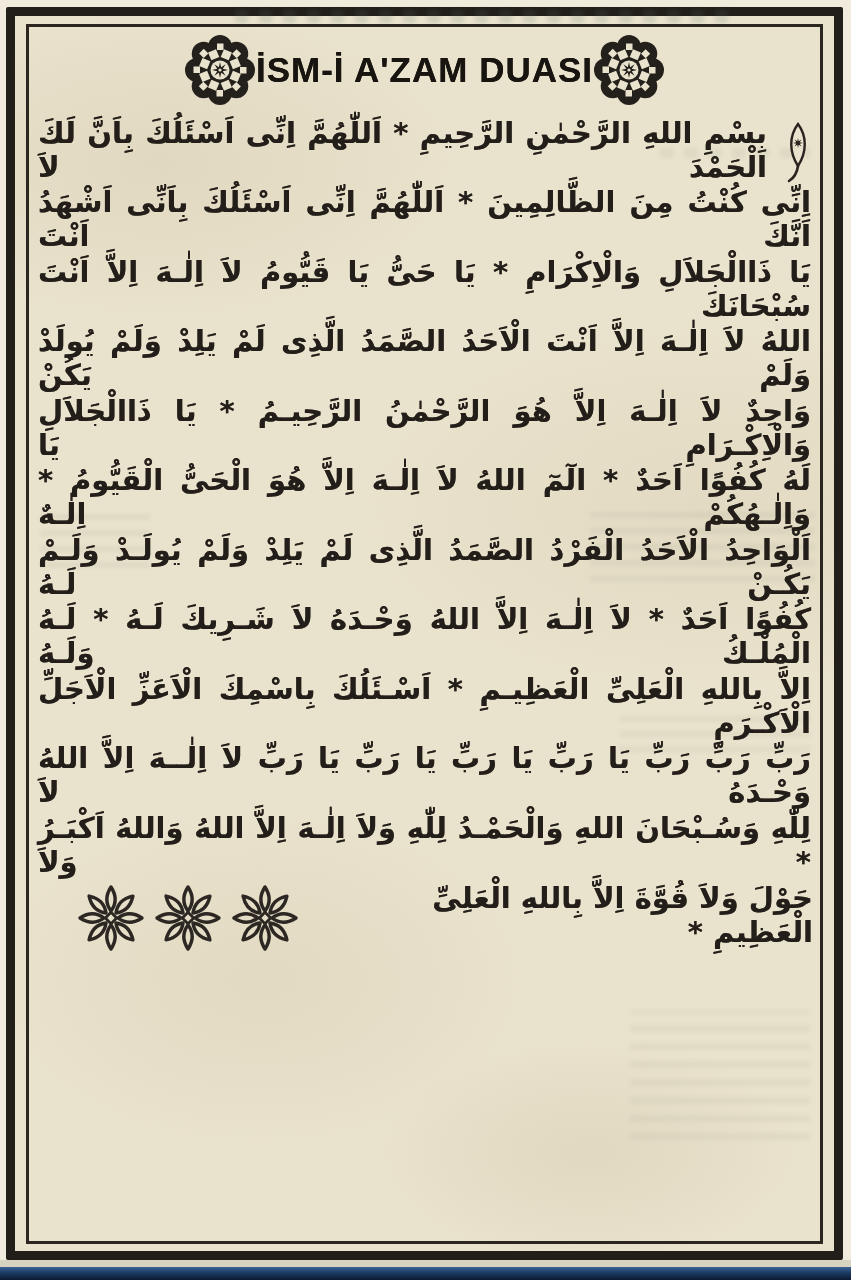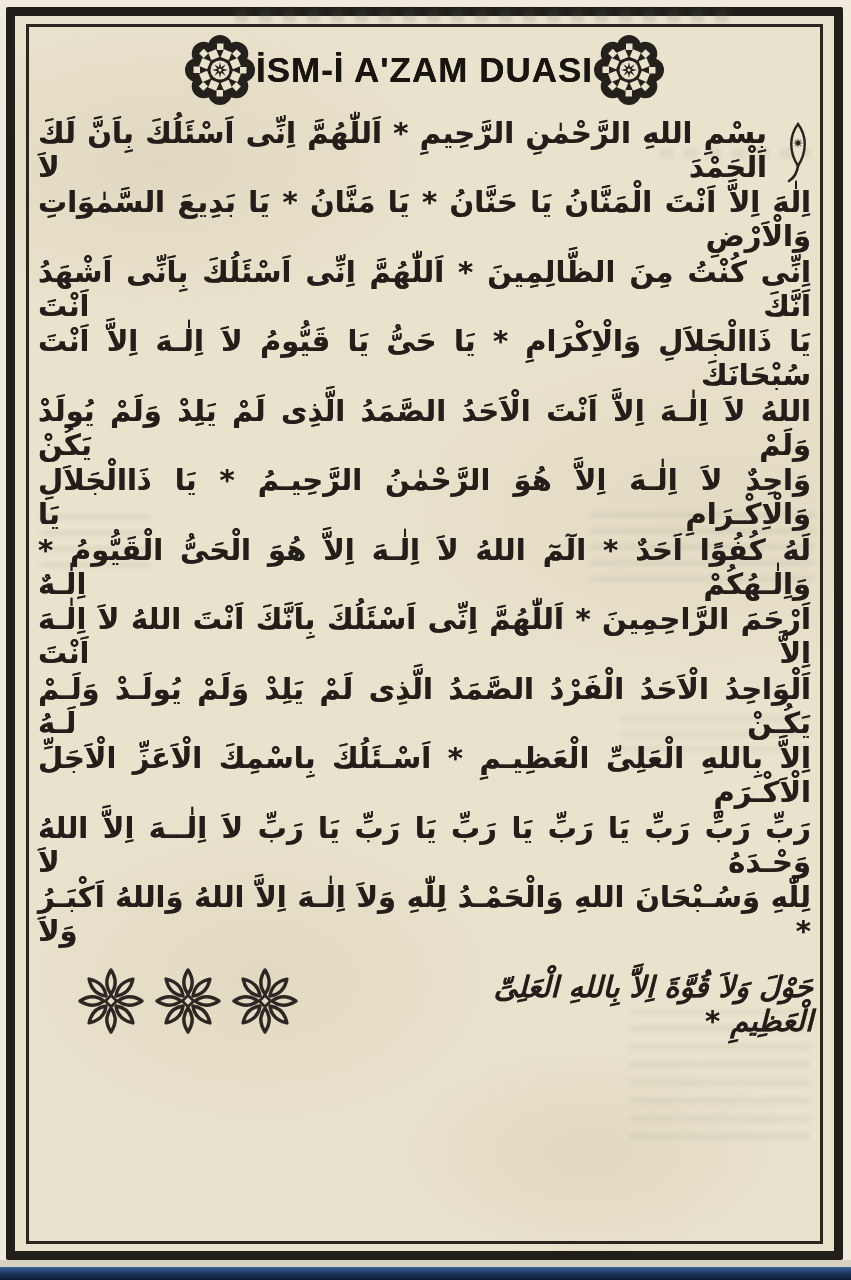--- a/index.html
+++ b/index.html
@@ -73,21 +73,21 @@
   .ayah-text{
     display:block;flex:1;
     direction:rtl;unicode-bidi:plaintext;
     font-family:"DejaVu Sans",sans-serif;font-weight:bold;
     font-size:29px;color:#231e19;
     text-align:justify;text-align-last:justify;
     text-shadow:0 0 .5px rgba(35,30,25,.65);
   }
   .opening-flourish{width:26px;height:62px;flex:0 0 auto;margin-top:-4px;}
   .final-row{
-    display:flex;align-items:flex-end;height:88px;margin-top:2px;font-style:italic;
+    display:flex;align-items:flex-start;height:88px;margin-top:2px;
   }
   .footer-flowers{
     display:flex;gap:3px;padding-left:40px;flex:0 0 auto;
   }
   .flower{width:74px;height:74px;}
   .ayah-last{
     flex:1;direction:rtl;unicode-bidi:plaintext;text-align:right;
     font-family:"DejaVu Sans",sans-serif;font-weight:bold;
     font-size:29px;color:#231e19;padding-left:110px;padding-right:2px;
     text-shadow:0 0 .5px rgba(35,30,25,.65);
@@ -191,42 +191,39 @@
     <div class="ayah-line">
       <svg class="opening-flourish" viewBox="-13 -31 26 62">
         <path d="M0,-29 C9,-17 9,-1 0,13 C-9,-1 -9,-17 0,-29 Z" fill="none" stroke="#29241f" stroke-width="2.4"></path>
         <polygon fill="#29241f" transform="translate(0,-10) scale(0.62)" points="8,0 2.77,1.15 5.66,5.66 1.15,2.77 0,8 -1.15,2.77 -5.66,5.66 -2.77,1.15 -8,0 -2.77,-1.15 -5.66,-5.66 -1.15,-2.77 0,-8 1.15,-2.77 5.66,-5.66 2.77,-1.15"></polygon>
         <path d="M0,13 C-1,20 -4,25 -9,28" fill="none" stroke="#29241f" stroke-width="2.6" stroke-linecap="round"></path>
       </svg>
       <span class="ayah-text">بِسْمِ اللهِ الرَّحْمٰنِ الرَّحِيمِ * اَللّٰهُمَّ اِنِّى اَسْئَلُكَ بِاَنَّ لَكَ الْحَمْدَ لاَ</span>
     </div>
 
     <div class="ayah-line">
-      <span class="ayah-text">اِلٰهَ اِلاَّ اَنْتَ الْمَنَّانُ يَا حَنَّانُ * يَا مَنَّانُ * يَا بَدِيعَ السَّمٰوَاتِ وَالْاَرْضِ</span>
-    </div>
-    <div class="ayah-line">
       <span class="ayah-text">اِنِّى كُنْتُ مِنَ الظَّالِمِينَ * اَللّٰهُمَّ اِنِّى اَسْئَلُكَ بِاَنِّى اَشْهَدُ اَنَّكَ اَنْتَ</span>
     </div>
     <div class="ayah-line">
       <span class="ayah-text">يَا ذَاالْجَلاَلِ وَالْاِكْرَامِ * يَا حَىُّ يَا قَيُّومُ لاَ اِلٰـهَ اِلاَّ اَنْتَ سُبْحَانَكَ</span>
     </div>
     <div class="ayah-line">
       <span class="ayah-text">اللهُ لاَ اِلٰـهَ اِلاَّ اَنْتَ الْاَحَدُ الصَّمَدُ الَّذِى لَمْ يَلِدْ وَلَمْ يُولَدْ وَلَمْ يَكُنْ</span>
     </div>
     <div class="ayah-line">
       <span class="ayah-text">وَاحِدٌ لاَ اِلٰـهَ اِلاَّ هُوَ الرَّحْمٰنُ الرَّحِيـمُ * يَا ذَاالْجَلاَلِ وَالْاِكْـرَامِ يَا</span>
     </div>
     <div class="ayah-line">
       <span class="ayah-text">لَهُ كُفُوًا اَحَدٌ * الٓمٓ اللهُ لاَ اِلٰـهَ اِلاَّ هُوَ الْحَىُّ الْقَيُّومُ * وَاِلٰـهُكُمْ اِلٰـهٌ</span>
     </div>
     <div class="ayah-line">
-      <span class="ayah-text">اَرْحَمَ الرَّاحِمِينَ * اَللّٰهُمَّ اِنِّى اَسْئَلُكَ بِاَنَّكَ اَنْتَ اللهُ لاَ اِلٰـهَ اِلاَّ اَنْتَ</span>
-    </div>
-    <div class="ayah-line">
       <span class="ayah-text">اَلْوَاحِدُ الْاَحَدُ الْفَرْدُ الصَّمَدُ الَّذِى لَمْ يَلِدْ وَلَمْ يُولَـدْ وَلَـمْ يَكُـنْ لَـهُ</span>
+    </div>
+    <div class="ayah-line">
+      <span class="ayah-text">كُفُوًا اَحَدٌ * لاَ اِلٰـهَ اِلاَّ اللهُ وَحْـدَهُ لاَ شَـرِيكَ لَـهُ * لَـهُ الْمُلْـكُ وَلَـهُ</span>
     </div>
     <div class="ayah-line">
       <span class="ayah-text">اِلاَّ بِاللهِ الْعَلِىِّ الْعَظِيـمِ * اَسْـئَلُكَ بِاسْمِكَ الْاَعَزِّ الْاَجَلِّ الْاَكْـرَمِ</span>
     </div>
     <div class="ayah-line">
       <span class="ayah-text">رَبِّ رَبِّ رَبِّ يَا رَبِّ يَا رَبِّ يَا رَبِّ يَا رَبِّ لاَ اِلٰــهَ اِلاَّ اللهُ وَحْـدَهُ لاَ</span>
     </div>
     <div class="ayah-line">
       <span class="ayah-text">لِلّٰهِ وَسُـبْحَانَ اللهِ وَالْحَمْـدُ لِلّٰهِ وَلاَ اِلٰـهَ اِلاَّ اللهُ وَاللهُ اَكْبَـرُ * وَلاَ</span>
     </div>

